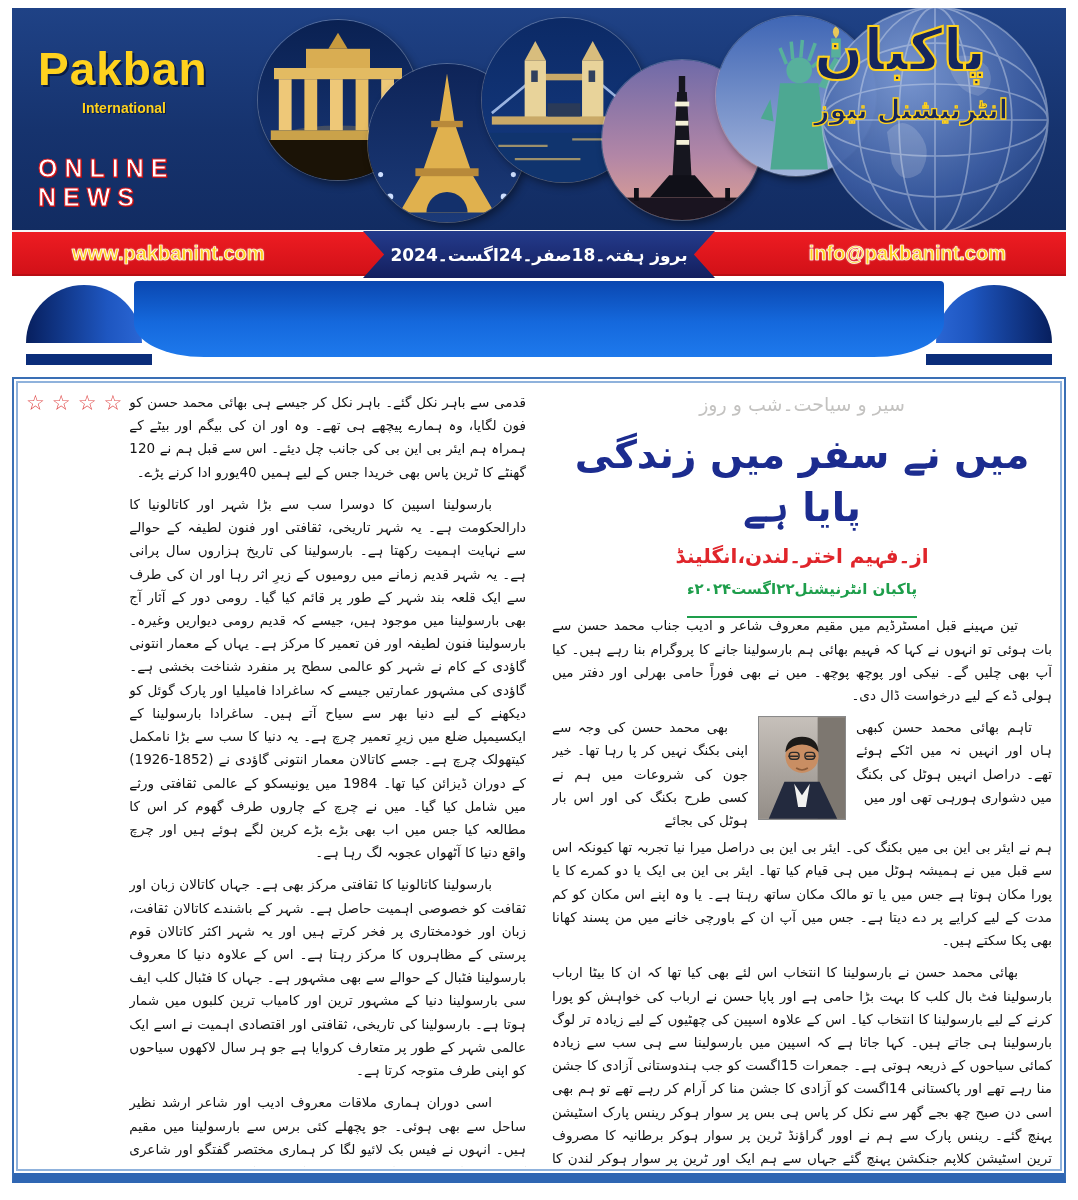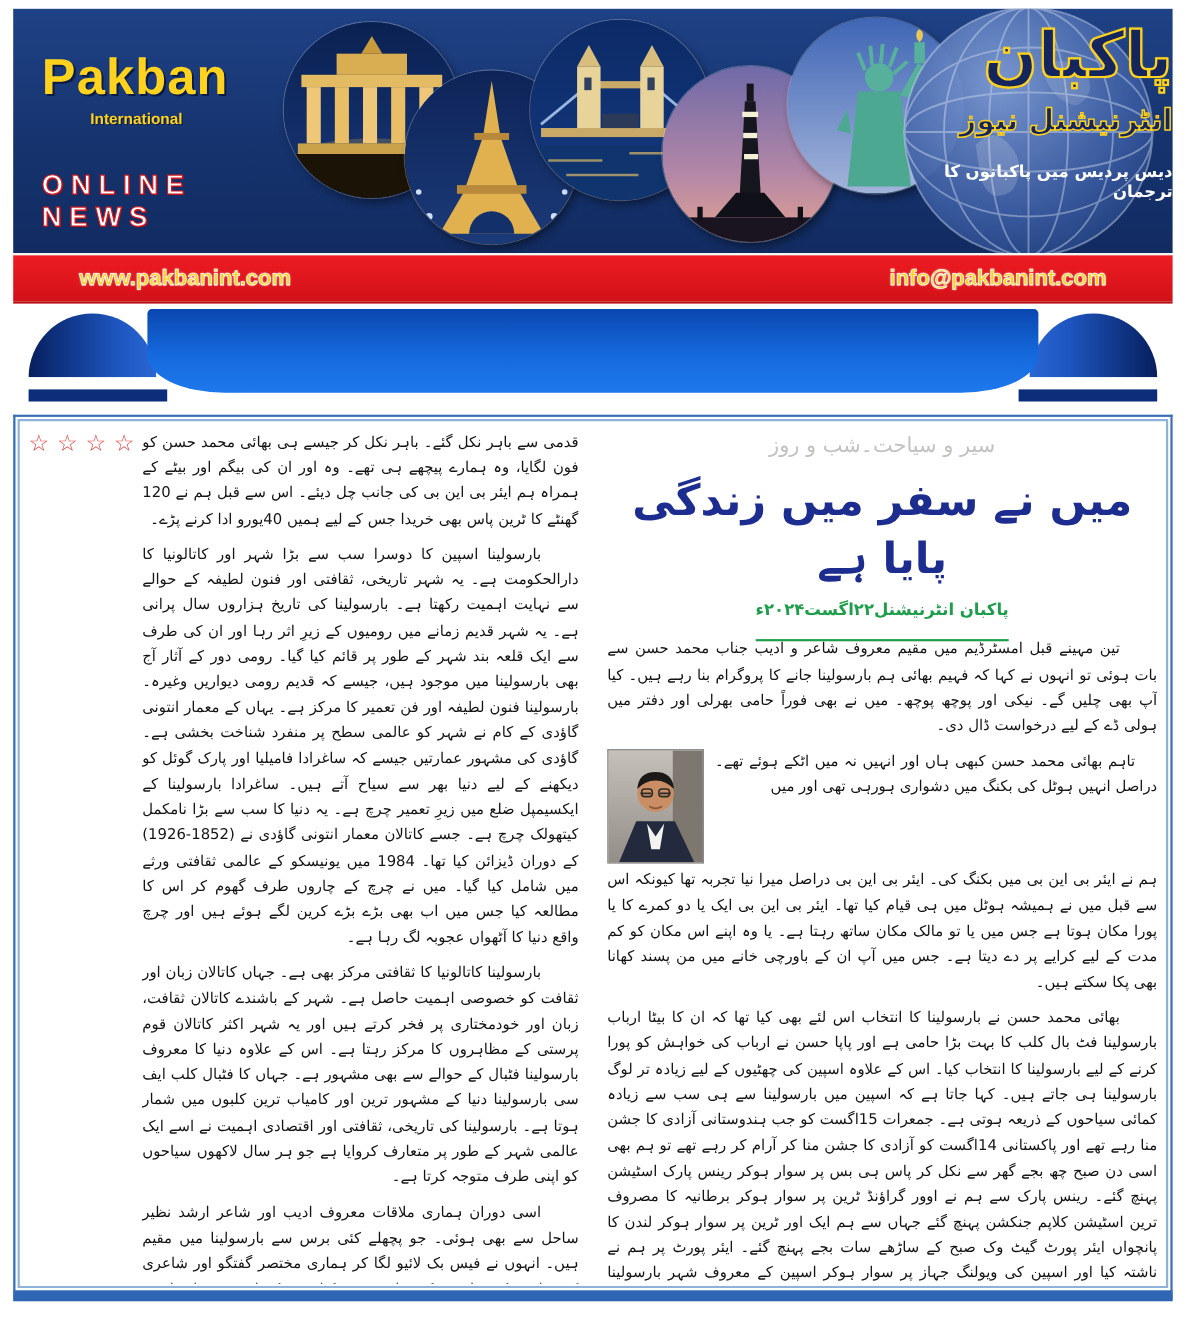--- a/index.html
+++ b/index.html
@@ -32,21 +32,21 @@
   .circle { position: absolute; border-radius: 50%; overflow: hidden; box-shadow: 0 0 0 1px rgba(255,255,255,0.25), 3px 4px 8px rgba(0,0,0,0.45); }
   .circle svg { display: block; width: 100%; height: 100%; }
   .c1 { left: -6px;  top: 12px; width: 160px; height: 160px; z-index: 1; }
   .c2 { left: 104px; top: 56px; width: 158px; height: 158px; z-index: 2; }
   .c3 { left: 218px; top: 10px; width: 164px; height: 164px; z-index: 3; }
   .c4 { left: 338px; top: 52px; width: 160px; height: 160px; z-index: 4; }
   .c5 { left: 452px; top: 8px;  width: 160px; height: 160px; z-index: 5; }
 
   .globe-panel { width: 252px; flex: none; position: relative; z-index: 6; }
   .globe-panel svg.globe { position: absolute; right: 6px; top: -8px; width: 250px; height: 240px; opacity: 0.95; }
-  .urdu-stack { position: absolute; inset: 0; text-align: right; direction: rtl; }
+  .urdu-stack { position: absolute; inset: 0; text-align: left; direction: rtl; }
   .urdu-title {
     display: block; margin-top: 8px; font-size: 58px; font-weight: bold; color: #15265e;
     -webkit-text-stroke: 2px #ffd21e; text-shadow: 0 0 2px #ffd21e;
   }
   .urdu-sub {
     display: block; margin-top: 10px; font-size: 27px; font-weight: bold; color: #15265e;
     -webkit-text-stroke: 1.3px #ffd21e; text-shadow: 0 0 1px #ffd21e;
   }
   .urdu-tag { display: block; margin-top: 22px; font-size: 15px; font-weight: bold; color: #ffffff; }
 
@@ -267,27 +267,29 @@
           <ellipse cx="50" cy="50" rx="47" ry="32"></ellipse>
           <ellipse cx="50" cy="50" rx="47" ry="15"></ellipse>
           <path d="M3 50 H97 M50 3 V97"></path>
         </g>
         <path d="M30 55 Q36 48 42 54 Q50 62 44 72 Q36 78 32 68 Z" fill="#ffffff" opacity="0.18"></path>
         <path d="M55 25 Q65 20 72 28 Q76 36 68 40 Q58 38 55 25 Z" fill="#ffffff" opacity="0.15"></path>
       </svg>
       <div class="urdu-stack">
         <span class="urdu-title">پاکبان</span>
         <span class="urdu-sub">انٹرنیشنل نیوز</span>
-        <span class="urdu-tag">دیس پردیس میں پاکبانوں کا ترجمان</span>
       </div>
     </div>
   </header>
 
   <div class="infobar">
     <a class="bar-link">www.pakbanint.com</a>
+    <div class="date-ribbon">
+      <span class="date-text">بروز ہفتہ۔18صفر۔24اگست۔2024</span>
+    </div>
     <a class="bar-link">info@pakbanint.com</a>
   </div>
 
   <div class="banner">
     <div class="arch left-deco"></div>
     <div class="stripes left-deco">
       <div class="stripe-w"></div>
         <div class="stripe-b"></div>
     </div>
     <div class="bn-center"></div>
@@ -297,20 +299,21 @@
         <div class="stripe-b"></div>
     </div>
   </div>
 
   <main class="content-frame">
     <div class="columns">
 
       <section class="col col-start">
         <div class="category">سیر و سیاحت۔شب و روز</div>
         <h1 class="headline">میں نے سفر میں زندگی پایا ہے</h1>
+        <div class="byline">از۔فہیم اختر۔لندن،انگلینڈ</div>
         <div class="dateline">
           <span>پاکبان انٹرنیشنل۲۲اگست۲۰۲۴ء</span>
         </div>
 
         <p class="para">تین مہینے قبل امسٹرڈیم میں مقیم معروف شاعر و ادیب جناب محمد حسن سے بات ہوئی تو انہوں نے کہا کہ فہیم بھائی ہم بارسولینا جانے کا پروگرام بنا رہے ہیں۔ کیا آپ بھی چلیں گے۔ نیکی اور پوچھ پوچھ۔ میں نے بھی فوراً حامی بھرلی اور دفتر میں ہولی ڈے کے لیے درخواست ڈال دی۔</p>
 
         <div class="photo-row">
           <div class="wrap-text">
             <p class="para">تاہم بھائی محمد حسن کبھی ہاں اور انہیں نہ میں اٹکے ہوئے تھے۔ دراصل انہیں ہوٹل کی بکنگ میں دشواری ہورہی تھی اور میں</p>
           </div>
@@ -327,20 +330,23 @@
               <path d="M10 104 L26 66 L62 66 L80 104 Z" fill="#232a3e"></path>
               <path d="M36 68 L44 80 L52 68 L48 92 L40 92 Z" fill="#f2f2f0"></path>
               <circle cx="44" cy="40" r="17" fill="#c98e63"></circle>
               <path d="M27 36 Q28 20 44 20 Q60 20 61 36 Q54 28 44 28 Q34 28 27 36 Z" fill="#1c1a18"></path>
               <path d="M30 40 H40 M48 40 H58" stroke="#2a2a2a" stroke-width="1.6"></path>
               <rect x="31" y="36" width="10" height="7" rx="3" fill="none" stroke="#2a2a2a" stroke-width="1.4"></rect>
               <rect x="47" y="36" width="10" height="7" rx="3" fill="none" stroke="#2a2a2a" stroke-width="1.4"></rect>
               <path d="M38 52 Q44 56 50 52" stroke="#8a5a38" stroke-width="1.6" fill="none"></path>
             </svg>
           </div>
+          <div class="wrap-text">
+            <p class="para">بھی محمد حسن کی وجہ سے اپنی بکنگ نہیں کر پا رہا تھا۔ خیر جون کی شروعات میں ہم نے کسی طرح بکنگ کی اور اس بار ہوٹل کی بجائے</p>
+          </div>
         </div>
 
         <p class="para no-indent">ہم نے ایئر بی این بی میں بکنگ کی۔ ایئر بی این بی دراصل میرا نیا تجربہ تھا کیونکہ اس سے قبل میں نے ہمیشہ ہوٹل میں ہی قیام کیا تھا۔ ایئر بی این بی ایک یا دو کمرے کا یا پورا مکان ہوتا ہے جس میں یا تو مالک مکان ساتھ رہتا ہے۔ یا وہ اپنے اس مکان کو کم مدت کے لیے کرایے پر دے دیتا ہے۔ جس میں آپ ان کے باورچی خانے میں من پسند کھانا بھی پکا سکتے ہیں۔</p>
         <p class="para">بھائی محمد حسن نے بارسولینا کا انتخاب اس لئے بھی کیا تھا کہ ان کا بیٹا ارباب بارسولینا فٹ بال کلب کا بہت بڑا حامی ہے اور پاپا حسن نے ارباب کی خواہش کو پورا کرنے کے لیے بارسولینا کا انتخاب کیا۔ اس کے علاوہ اسپین کی چھٹیوں کے لیے زیادہ تر لوگ بارسولینا ہی جاتے ہیں۔ کہا جاتا ہے کہ اسپین میں بارسولینا سے ہی سب سے زیادہ کمائی سیاحوں کے ذریعہ ہوتی ہے۔ جمعرات 15اگست کو جب ہندوستانی آزادی کا جشن منا رہے تھے اور پاکستانی 14اگست کو آزادی کا جشن منا کر آرام کر رہے تھے تو ہم بھی اسی دن صبح چھ بجے گھر سے نکل کر پاس ہی بس پر سوار ہوکر رینس پارک اسٹیشن پہنچ گئے۔ رینس پارک سے ہم نے اوور گراؤنڈ ٹرین پر سوار ہوکر برطانیہ کا مصروف ترین اسٹیشن کلاپم جنکشن پہنچ گئے جہاں سے ہم ایک اور ٹرین پر سوار ہوکر لندن کا پانچواں ایئر پورٹ گیٹ وک صبح کے ساڑھے سات بجے پہنچ گئے۔ ایئر پورٹ پر ہم نے ناشتہ کیا اور اسپین کی ویولنگ جہاز پر سوار ہوکر اسپین کے معروف شہر بارسولینا روانہ ہوگئے۔ لگ بھگ دو گھنٹے دس منٹ کے سفر کے بعد بخیریت ہمارا جہاز بارسولینا اتر گیا۔</p>
 
       </section>
 
       <section class="col col-cont">
         <div class="cont-text">
           <p class="para no-indent">قدمی سے باہر نکل گئے۔ باہر نکل کر جیسے ہی بھائی محمد حسن کو فون لگایا، وہ ہمارے پیچھے ہی تھے۔ وہ اور ان کی بیگم اور بیٹے کے ہمراہ ہم ایئر بی این بی کی جانب چل دیئے۔ اس سے قبل ہم نے 120 گھنٹے کا ٹرین پاس بھی خریدا جس کے لیے ہمیں 40یورو ادا کرنے پڑے۔</p>

